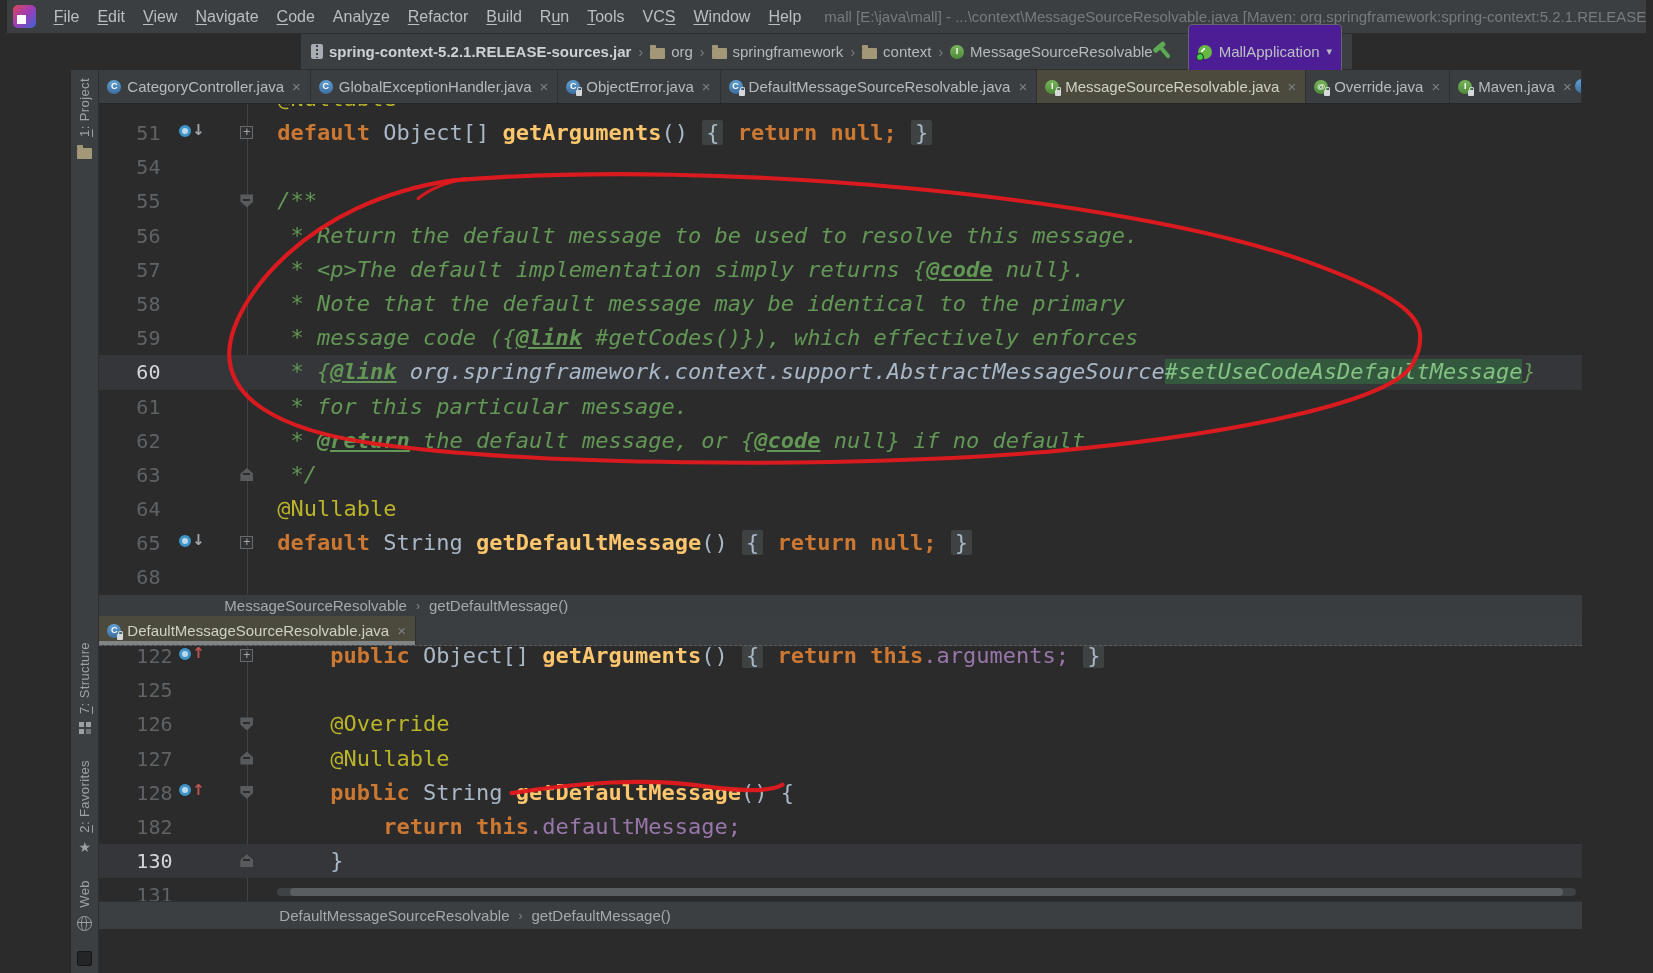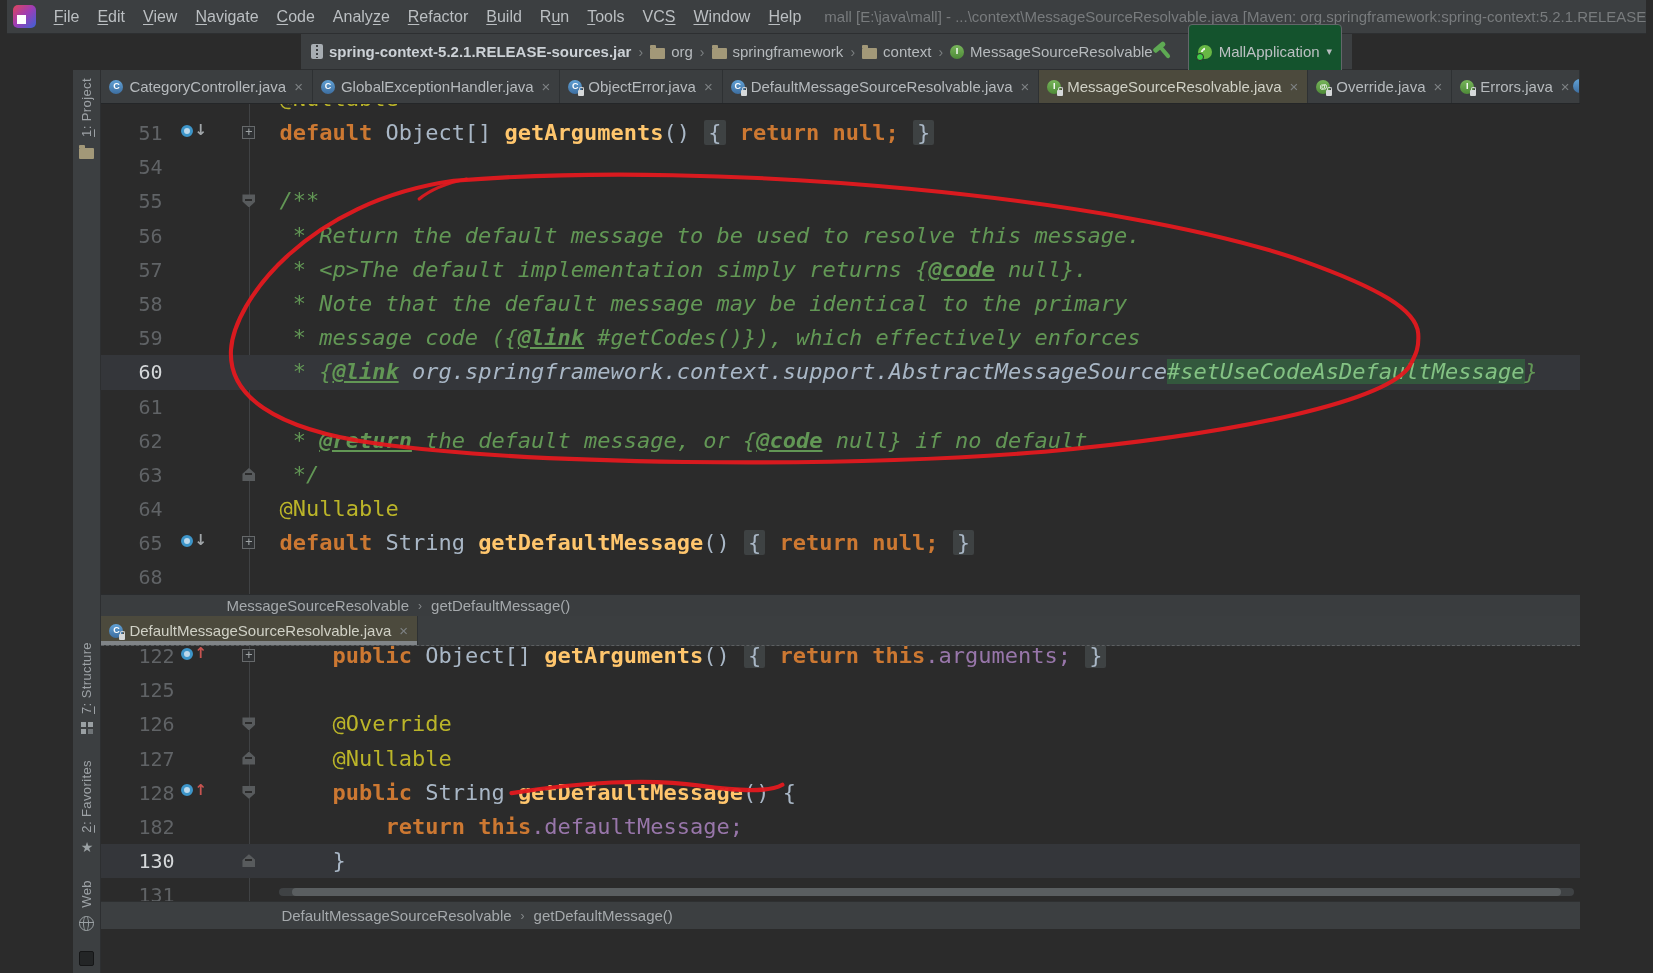--- a/index.html
+++ b/index.html
@@ -36,21 +36,21 @@
   .icon-interface{background:linear-gradient(180deg,#77b55a,#4e8a38);}
   .icon-annotation{background:linear-gradient(180deg,#77b55a,#4e8a38);font-size:8px;}
   .lockbadge{position:absolute;right:-2px;bottom:-2px;width:6px;height:6px;background:#d6d9da;border-radius:1px;}
   .lockbadge::before{content:"";position:absolute;top:-3px;left:1px;width:3px;height:3px;
       border:1px solid #d6d9da;border-bottom:none;border-radius:2px 2px 0 0;}
   .nav-right{display:flex;align-items:center;gap:14px;flex:none;}
   .hammer{position:relative;width:21px;height:21px;transform:rotate(-40deg);cursor:pointer;}
   .h-head{position:absolute;left:3px;top:2px;width:14px;height:5px;background:#5ea953;border-radius:2px;}
   .h-handle{position:absolute;left:9px;top:4px;width:4px;height:15px;background:#5ea953;border-radius:2px;}
   .runbox{display:flex;align-items:center;gap:7px;border:1px solid #63666a;border-radius:4px;
-          padding:18px 9px;background:#14532d;color:#bcc0c3;font-size:15px;cursor:pointer;}
+          padding:18px 9px;background:#4c1d95;color:#bcc0c3;font-size:15px;cursor:pointer;}
   .spring-ic{width:14px;height:14px;border-radius:50%;background:#68b744;position:relative;flex:none;}
   .spring-ic::before{content:"";position:absolute;inset:3px;border:2px solid #eaf5e5;border-radius:50%;
       border-color:#eaf5e5 transparent transparent transparent;transform:rotate(-45deg);}
   .spring-ic .dot{position:absolute;left:-2px;bottom:-2px;width:6px;height:6px;border-radius:50%;
       background:#3fd04a;border:1px solid #2b2b2b;}
   .dd{color:#b8bcbf;font-size:11px;}
 
   
   .main{display:flex;flex:1;min-height:0;}
   .strip{width:27px;background:#3c3f41;border-right:1px solid #2d2f31;position:relative;flex:none;}
@@ -245,37 +245,37 @@
             <span>MessageSourceResolvable.java</span>
             <span class="close">×</span>
           </div>
           <div class="tab">
             <span class="fileicon icon-annotation">@<span class="lockbadge"></span></span>
             <span>Override.java</span>
             <span class="close">×</span>
           </div>
           <div class="tab">
             <span class="fileicon icon-interface">I<span class="lockbadge"></span></span>
-            <span>Errors.java</span>
+            <span>Maven.java</span>
             <span class="close">×</span>
           </div>
         </div>
 
       <div id="editor-upper" class="editor" style="height:490px">
         <div class="vguide"></div>
         <div class="row partial"><span class="code"><span class="tk-ann">@Nullable</span></span></div>
           <div class="row"><span class="ln">51</span><span class="gicon"><i class="gcirc"></i><b class="garrow">↓</b></span><span class="fold fold-plus">+</span><span class="code"><span class="tk-kw">default</span><span class="tk-pl"> Object[] </span><span class="tk-mth">getArguments</span><span class="tk-pl">() </span><span class="tk-brc">{</span><span class="tk-pl"> </span><span class="tk-kw">return</span><span class="tk-pl"> </span><span class="tk-kw">null;</span><span class="tk-pl"> </span><span class="tk-brc">}</span></span></div>
           <div class="row"><span class="ln">54</span><span class="code"></span></div>
           <div class="row"><span class="ln">55</span><span class="fold fold-down"><i></i></span><span class="code"><span class="tk-cmt">/**</span></span></div>
           <div class="row"><span class="ln">56</span><span class="code"><span class="tk-cmt"> * Return the default message to be used to resolve this message.</span></span></div>
           <div class="row"><span class="ln">57</span><span class="code"><span class="tk-cmt"> * &lt;p&gt;The default implementation simply returns {</span><span class="tk-tag">@code</span><span class="tk-cmt"> null}.</span></span></div>
           <div class="row"><span class="ln">58</span><span class="code"><span class="tk-cmt"> * Note that the default message may be identical to the primary</span></span></div>
           <div class="row"><span class="ln">59</span><span class="code"><span class="tk-cmt"> * message code ({</span><span class="tk-tag">@link</span><span class="tk-cmt"> #getCodes()}), which effectively enforces</span></span></div>
           <div class="row cur"><span class="ln">60</span><span class="code"><span class="tk-cmt"> * {</span><span class="tk-tag">@link</span><span class="tk-cmt"> </span><span class="tk-ref">org.springframework.context.support.AbstractMessageSource</span><span class="tk-hl">#setUseCodeAsDefaultMessage</span><span class="tk-cmt">}</span></span></div>
-          <div class="row"><span class="ln">61</span></div>
+          <div class="row"><span class="ln">61</span><span class="code"><span class="tk-cmt"> * for this particular message.</span></span></div>
           <div class="row"><span class="ln">62</span><span class="code"><span class="tk-cmt"> * </span><span class="tk-tag">@return</span><span class="tk-cmt"> the default message, or {</span><span class="tk-tag">@code</span><span class="tk-cmt"> null} if no default</span></span></div>
           <div class="row"><span class="ln">63</span><span class="fold fold-up"><i></i></span><span class="code"><span class="tk-cmt"> */</span></span></div>
           <div class="row"><span class="ln">64</span><span class="code"><span class="tk-ann">@Nullable</span></span></div>
           <div class="row"><span class="ln">65</span><span class="gicon"><i class="gcirc"></i><b class="garrow">↓</b></span><span class="fold fold-plus">+</span><span class="code"><span class="tk-kw">default</span><span class="tk-pl"> String </span><span class="tk-mth">getDefaultMessage</span><span class="tk-pl">() </span><span class="tk-brc">{</span><span class="tk-pl"> </span><span class="tk-kw">return</span><span class="tk-pl"> </span><span class="tk-kw">null;</span><span class="tk-pl"> </span><span class="tk-brc">}</span></span></div>
           <div class="row"><span class="ln">68</span><span class="code"></span></div>
           <svg class="overlay" viewBox="0 0 1626 490">
           <path d="M 388,60 C 680,36 1120,78 1322,148 C 1406,178 1447,202 1449,228 C 1450,243 1447,250 1440,263 C 1417,301 1258,338 1038,358 C 798,377 468,372 303,349 C 188,333 140,295 143,246 C 146,193 226,83 388,60 Z" fill="none" stroke="#e3191f" stroke-width="4.5" stroke-linecap="round" opacity="0.95"></path>
           <path d="M 350,80 C 362,70 378,63 402,58" fill="none" stroke="#e3191f" stroke-width="3.5" stroke-linecap="round" opacity="0.9"></path>
         </svg>
       </div>

